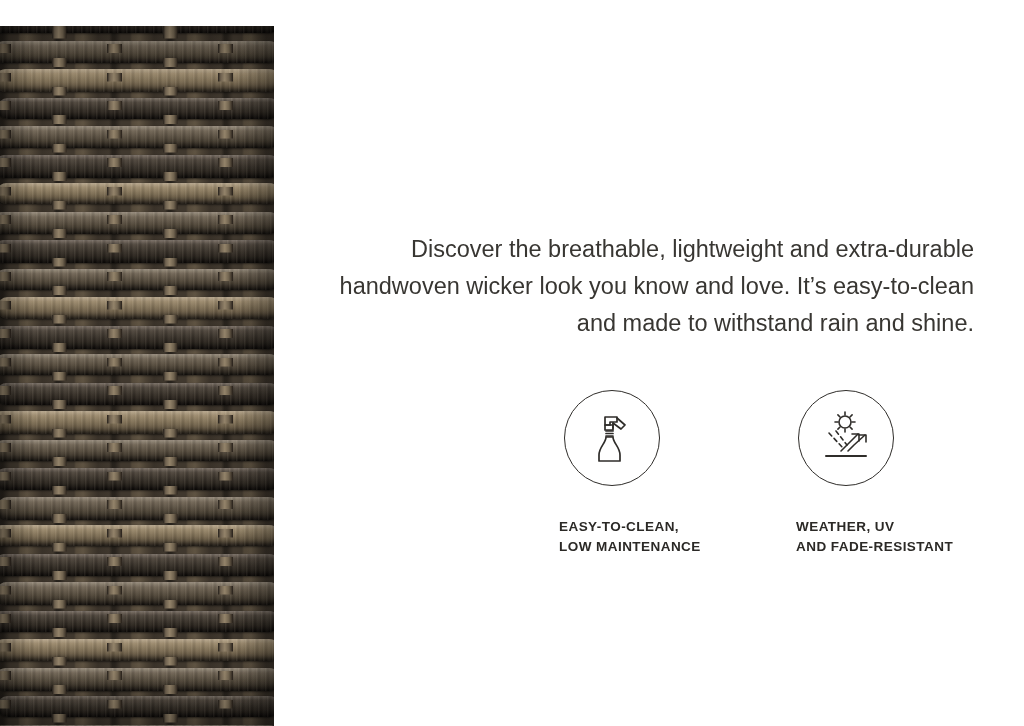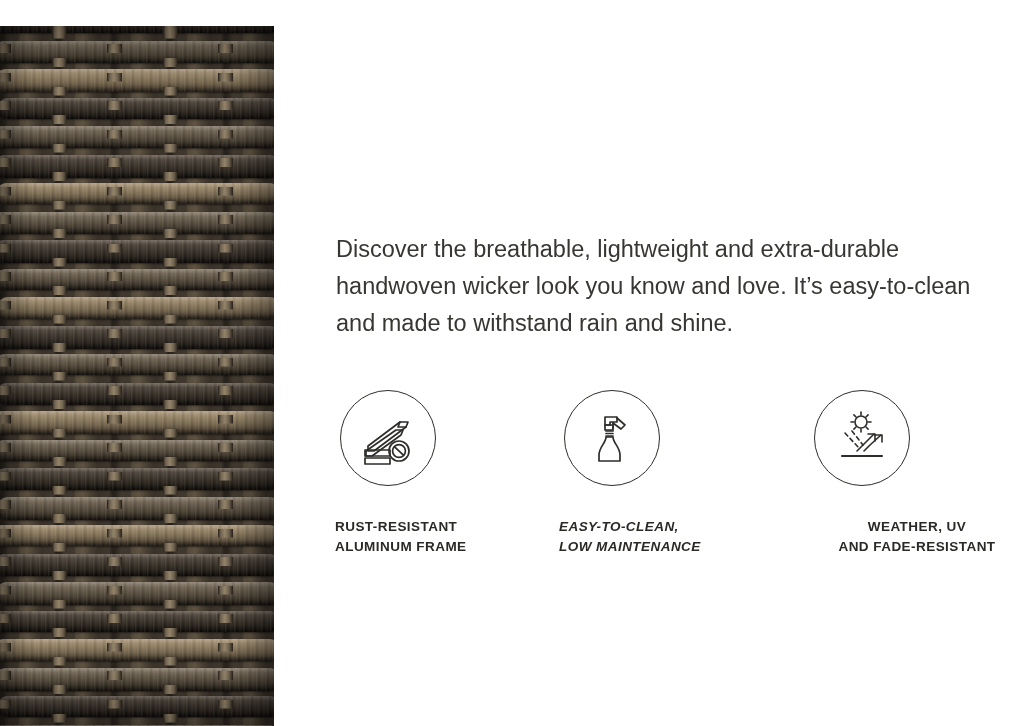--- a/index.html
+++ b/index.html
@@ -150,39 +150,40 @@
 
   .blurb {
     position: absolute;
     left: 1px;
     top: 231px;
     width: 638px;
     font-size: 23.5px;
     font-weight: normal;
     line-height: 37px;
     color: #383632;
+    text-align: right;
   }
 
   
   .features {
     position: absolute;
     left: 0;
     top: 390px;
     width: 660px;
     height: 180px;
   }
 
   .feature {
     position: absolute;
     top: 0;
     width: 210px;
   }
   .feature.f0 { left: 0px;   }
   .feature.f1 { left: 224px; }
-  .feature.f2 { left: 477px; text-align: center; }
+  .feature.f2 { left: 461px; }
 
   .icon-circle {
     width: 96px;
     height: 96px;
     border: 1.6px solid #2f2d2a;
     border-radius: 50%;
     display: flex;
     align-items: center;
     justify-content: center;
     margin-left: 5px;
@@ -193,21 +194,21 @@
 
   .feature-label {
     margin-top: 31px;
     font-size: 13.5px;
     font-weight: bold;
     line-height: 20px;
     letter-spacing: 0.45px;
     color: #2b2926;
     white-space: pre-line;
   }
-  .feature.f1 .feature-label { margin-left: 0px; font-style: italic; }
+  .feature.f1 .feature-label { margin-left: 0px; }
 </style>
 </head>
 <body>
 
 <div class="page">
 
   <div class="wicker-panel">
     <div class="wicker-weave"></div>
     <div id="strand-layer">
         <div class="strand dark" style="top: -14px; height: 21px; margin-left: -3px;"></div>
@@ -248,43 +249,20 @@
     <div class="wicker-vignette"></div>
   </div>
 
   <div class="content">
 
 
     <p class="blurb">Discover the breathable, lightweight and extra-durable handwoven wicker look you know and love. It’s easy-to-clean and made to withstand rain and shine.</p>
 
     <div class="features">
 
-      <div class="feature f0">
-        <div class="icon-circle">
-          <span>
-            <svg width="64" height="64" viewBox="0 0 64 64" fill="none" stroke="#2f2d2a" stroke-width="1.7" stroke-linecap="round" stroke-linejoin="round">
-
-              <path d="M12 40 L44 16 L52 16 L50 21 L18 45 L12 45 Z"></path>
-              <path d="M44 16 L42 21 L50 21"></path>
-
-              <path d="M10 45 L40 24 L47 24 L45 29 L16 50 L10 50 Z"></path>
-
-              <path d="M9 44 L34 44 L34 50 L9 50 Z"></path>
-
-              <path d="M9 52 L34 52 L34 58 L9 58 Z"></path>
-
-              <circle cx="43" cy="45" r="10"></circle>
-              <circle cx="43" cy="45" r="6.4"></circle>
-              <path d="M38.6 40.8 L47.4 49.2"></path>
-            </svg>
-          </span>
-        </div>
-        <div class="feature-label">RUST-RESISTANT
-ALUMINUM FRAME</div>
-      </div>
 
       <div class="feature f1">
         <div class="icon-circle">
           <span>
             <svg width="64" height="64" viewBox="0 0 64 64" fill="none" stroke="#2f2d2a" stroke-width="1.7" stroke-linecap="round" stroke-linejoin="round">
 
               <path d="M25 11 L37 11 L37 16 L30 16 L30 19 L25 19 Z"></path>
 
               <path d="M37 12 L45 19 L41 23 L33 17"></path>
               <path d="M33 17 L33 22"></path>

